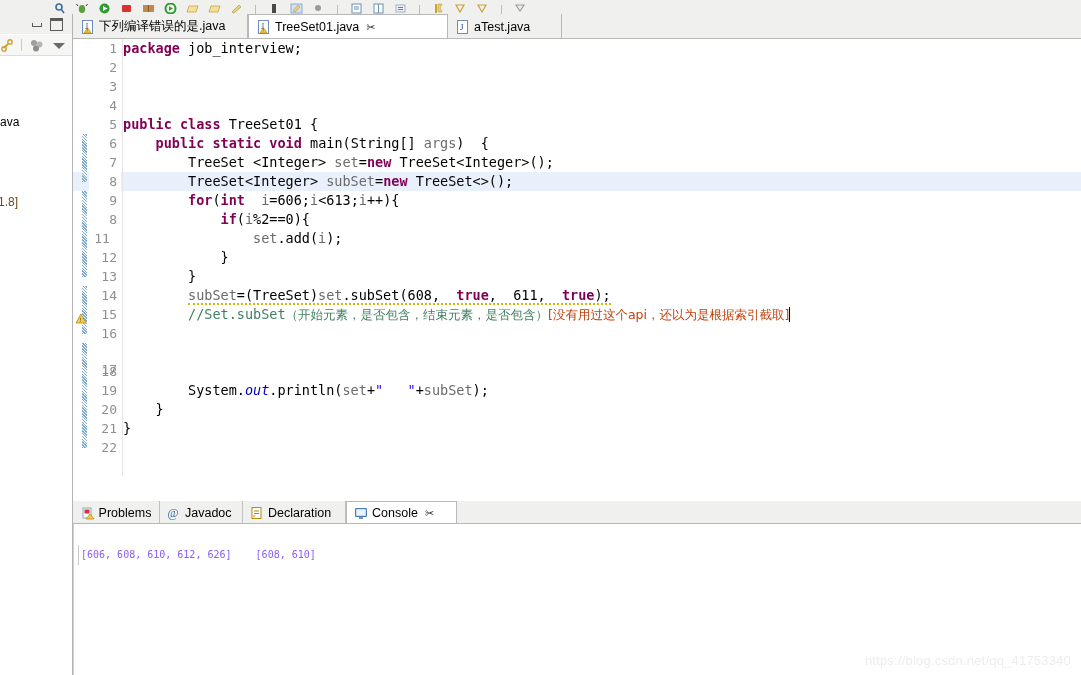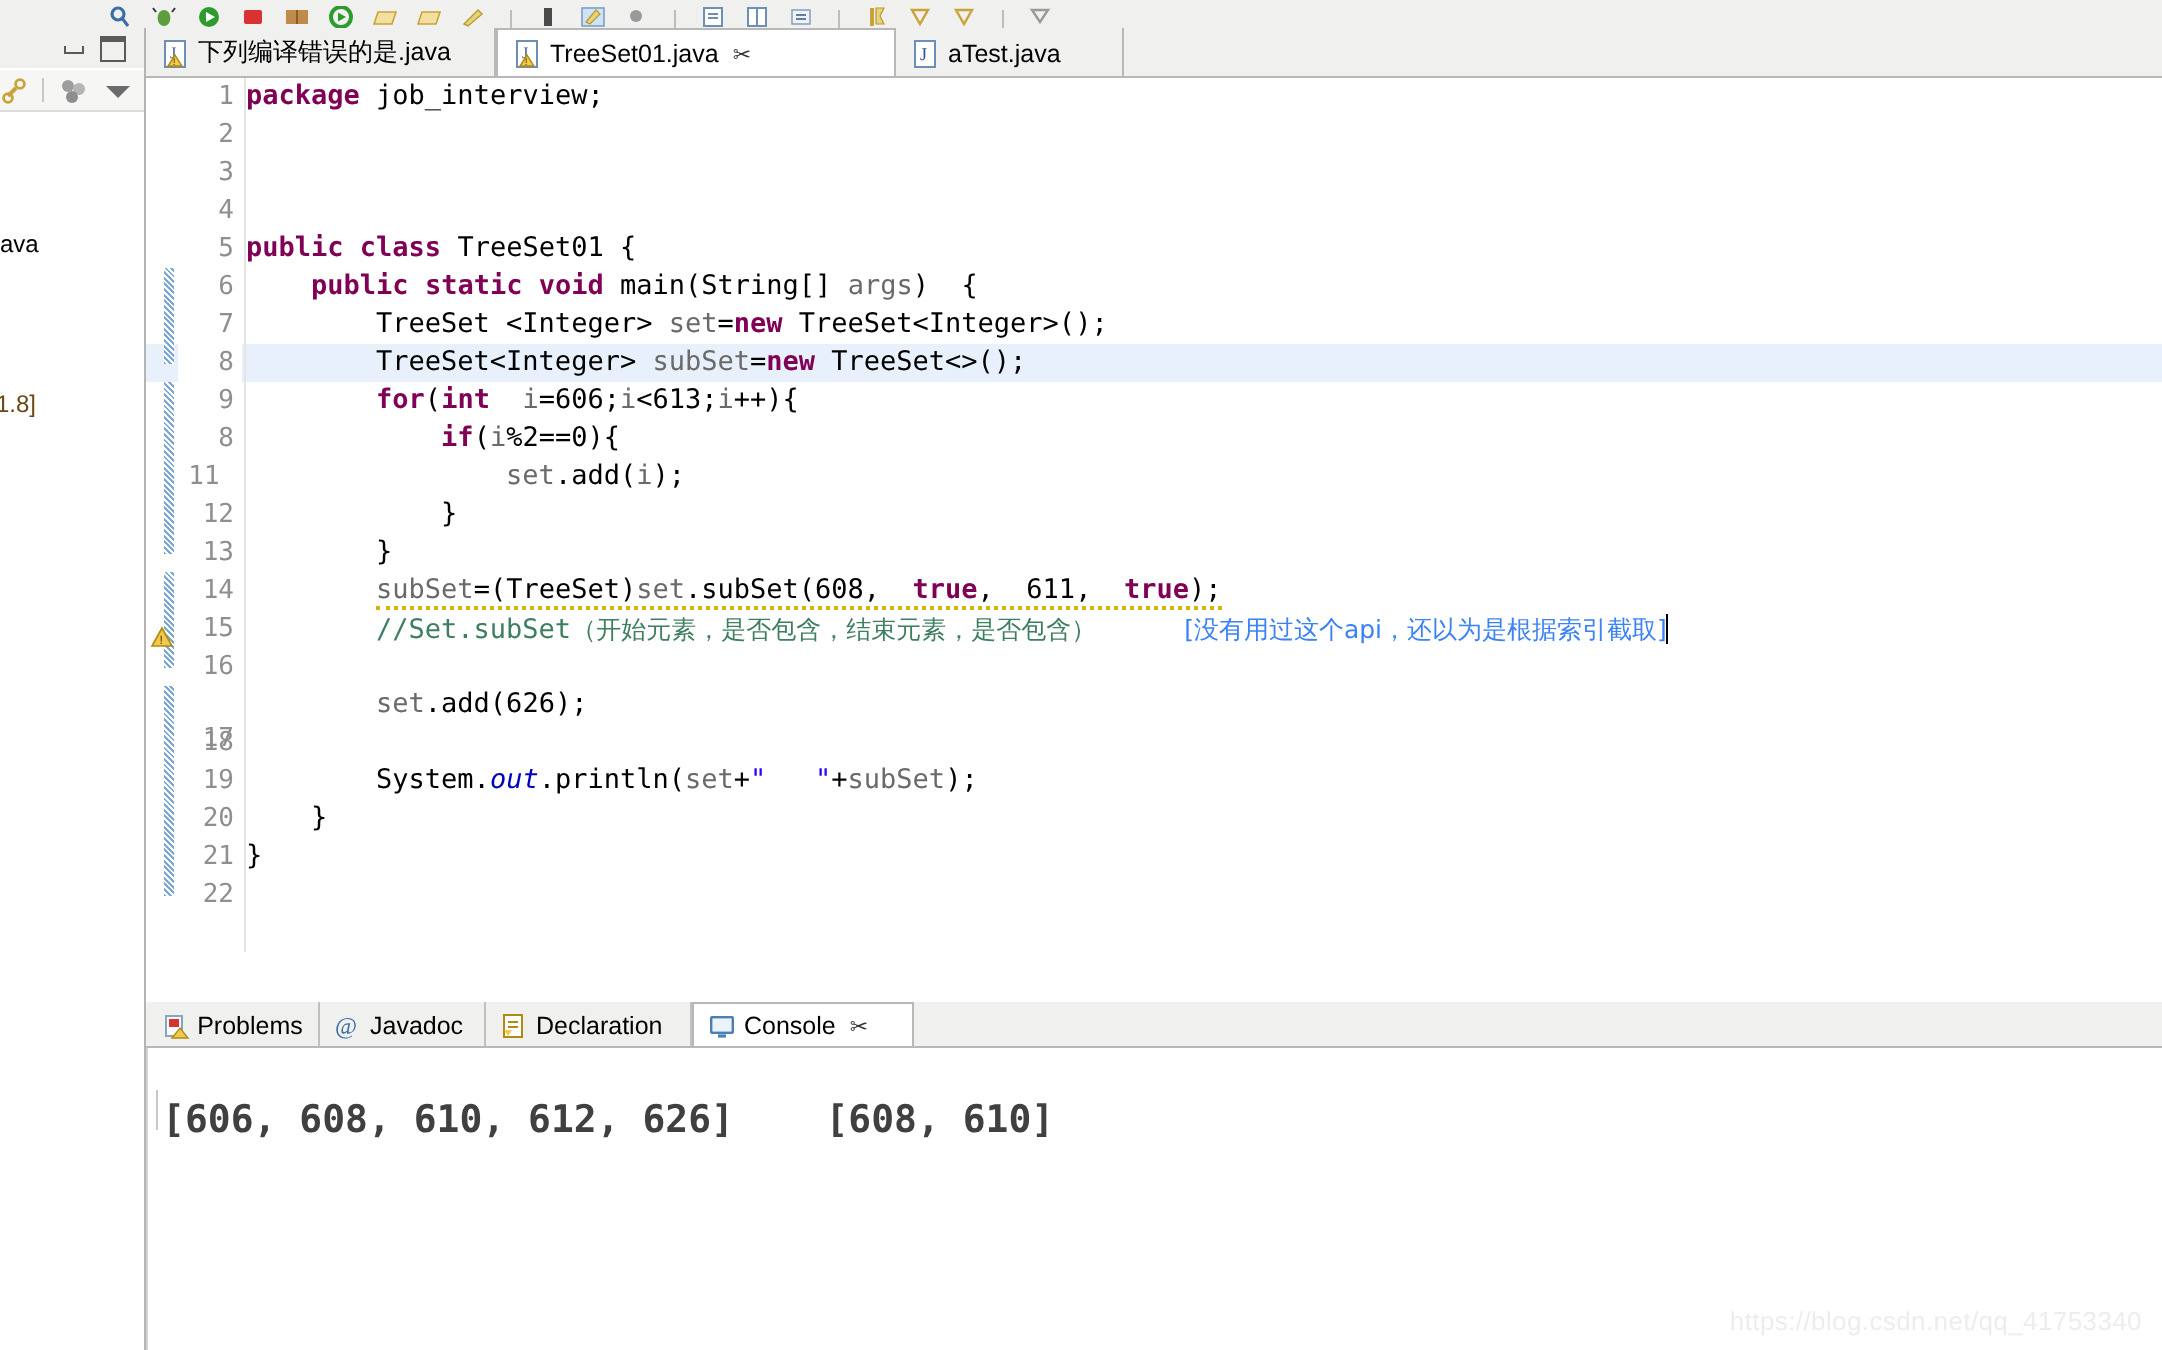--- a/index.html
+++ b/index.html
@@ -91,21 +91,21 @@
          box-sizing:border-box;font-size:12.5px;white-space:nowrap;border-right:1px solid #c0c0c0;}
   .bptab.active{background:#fff;border-left:1px solid #b8b8b8;border-right:1px solid #b8b8b8;
                 border-top:1px solid #b8b8b8;}
   .bptab-icon{width:14px;height:14px;margin-right:4px;flex:none;}
   .bptab-close{margin-left:7px;font-size:11px;color:#333;font-family:"DejaVu Sans",sans-serif;}
   .bp-underline{position:absolute;left:0;top:22px;width:1008px;height:1px;background:#b8b8b8;}
 
   .termline{position:absolute;left:5px;top:26px;font-size:12.5px;color:#000;white-space:nowrap;
             font-family:"Liberation Sans",sans-serif;}
   .console-out{position:absolute;left:8px;top:48px;font-family:"DejaVu Sans Mono","Liberation Mono",monospace;
-               font-size:19px;color:#404040;white-space:pre;font-weight:bold;}
+               font-size:10px;color:#8b5cf6;white-space:pre;}
   .bp-leftrule{position:absolute;left:0;top:23px;width:1px;height:151px;background:#d0d0d0;}
   .bp-vsplit{position:absolute;left:5px;top:44px;width:1px;height:20px;background:#c9c9c9;}
 
   .watermark{position:absolute;right:10px;bottom:7px;font-size:13px;color:#ededed;
              font-family:"Liberation Sans",sans-serif;letter-spacing:.2px;}
 </style>
 </head>
 <body>
 
 <div id="app">
@@ -347,23 +347,22 @@
         <div class="cl" style="top:76px;"><span class="k">public</span> <span class="k">class</span> <span class="id">TreeSet01 {</span></div>
         <div class="cl" style="top:95px;">    <span class="k">public</span> <span class="k">static</span> <span class="k">void</span> <span class="id">main(String[]</span> <span class="loc">args</span><span class="id">)  {</span></div>
         <div class="cl" style="top:114px;">        <span class="id">TreeSet &lt;Integer&gt; </span><span class="loc">set</span><span class="id">=</span><span class="k">new</span><span class="id"> TreeSet&lt;Integer&gt;();</span></div>
         <div class="cl" style="top:133px;">        <span class="id">TreeSet&lt;Integer&gt; </span><span class="loc">subSet</span><span class="id">=</span><span class="k">new</span><span class="id"> TreeSet&lt;&gt;();</span></div>
         <div class="cl" style="top:152px;">        <span class="k">for</span><span class="id">(</span><span class="k">int</span><span class="id">  </span><span class="loc">i</span><span class="id">=606;</span><span class="loc">i</span><span class="id">&lt;613;</span><span class="loc">i</span><span class="id">++){</span></div>
         <div class="cl" style="top:171px;">            <span class="k">if</span><span class="id">(</span><span class="loc">i</span><span class="id">%2==0){</span></div>
         <div class="cl" style="top:190px;">                <span class="loc">set</span><span class="id">.add(</span><span class="loc">i</span><span class="id">);</span></div>
         <div class="cl" style="top:209px;">            <span class="id">}</span></div>
         <div class="cl" style="top:228px;">        <span class="id">}</span></div>
         <div class="cl warnline-host" style="top:247px;">        <span class="warnline"><span class="loc">subSet</span><span class="id">=(TreeSet)</span><span class="loc">set</span><span class="id">.subSet(608,  </span><span class="k">true</span><span class="id">,  611,  </span><span class="k">true</span><span class="id">);</span></span></div>
-        <div class="cl" style="top:266px;">        <span class="cm">//Set.subSet</span><span class="cm-cn">（开始元素，是否包含，结束元素，是否包含）</span><span class="cm-cn" style="color:#3b82f6;margin-left:44px;">[没有用过这个api，还以为是根据索引截取]</span><span class="cursor"></span></div>
+        <div class="cl" style="top:266px;">        <span class="cm">//Set.subSet</span><span class="cm-cn">（开始元素，是否包含，结束元素，是否包含）</span><span class="cm-cn" style="color:#c2410c;">[没有用过这个api，还以为是根据索引截取]</span><span class="cursor"></span></div>
         <div class="cl" style="top:285px;"></div>
-        <div class="cl" style="top:304px;">        <span class="loc">set</span><span class="id">.add(626);</span></div>
         <div class="cl" style="top:323px;"></div>
         <div class="cl" style="top:342px;">        <span class="id">System.</span><span class="fld">out</span><span class="id">.println(</span><span class="loc">set</span><span class="id">+</span><span class="str">"   "</span><span class="id">+</span><span class="loc">subSet</span><span class="id">);</span></div>
         <div class="cl" style="top:361px;">    <span class="id">}</span></div>
         <div class="cl" style="top:380px;"><span class="id">}</span></div>
         <div class="cl" style="top:399px;"></div>
       </div>
 
     </div>
   </div>
 

